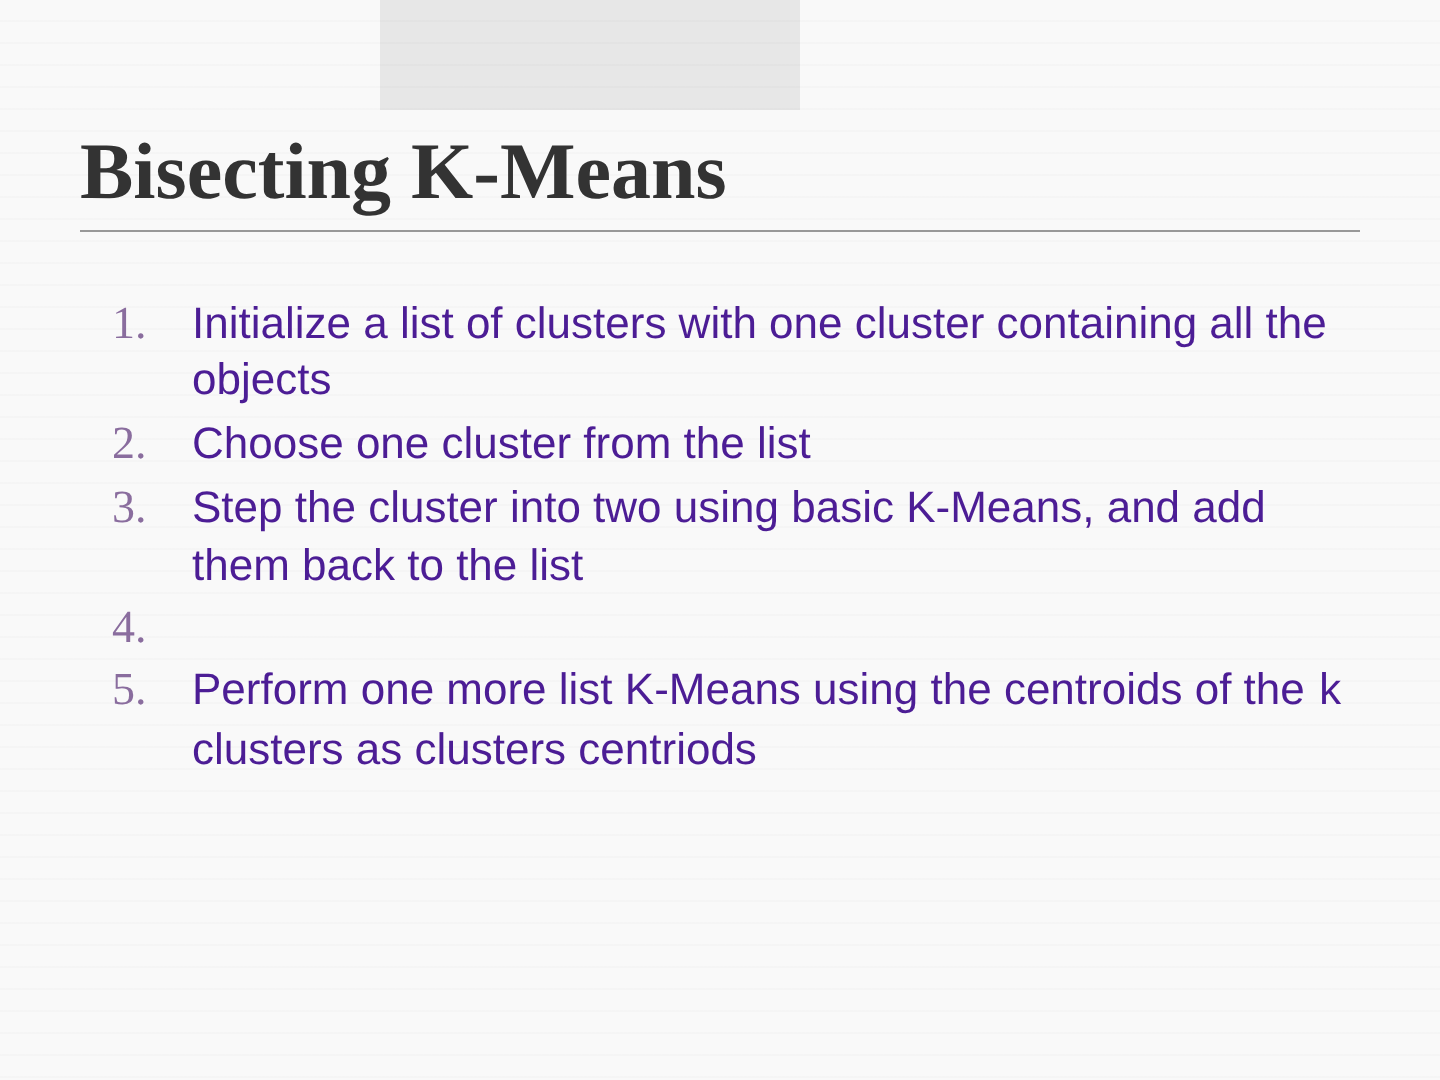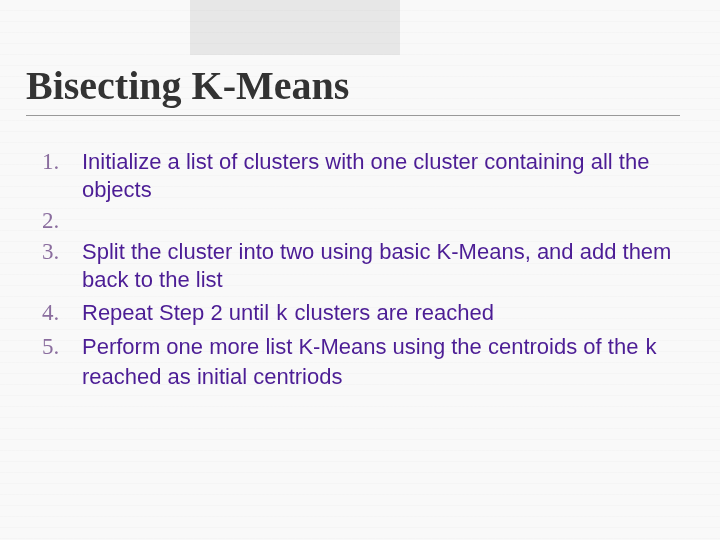--- a/index.html
+++ b/index.html
@@ -27,21 +27,21 @@
     position: absolute;
     top: 0;
     left: 190px;
     width: 210px;
     height: 55px;
     background: rgba(0,0,0,0.07);
     pointer-events: none;
   }
   .content {
     position: absolute;
-    left: 26px;
+    left: 40px;
     top: 62px;
     right: 40px;
   }
   .title {
     font-family: Georgia, 'Times New Roman', serif;
     font-size: 40px;
     color: #333;
     border-bottom: 1px solid #999;
     padding-bottom: 6px;
     margin-bottom: 32px;
@@ -79,27 +79,27 @@
 
 <div class="content">
   <h1 class="title">Bisecting K-Means</h1>
   <ol class="list">
     <li>
       <span class="num">1.</span>
       <span class="txt">Initialize a list of clusters with one cluster containing all the objects</span>
     </li>
     <li>
       <span class="num">2.</span>
+      <span class="txt">Choose one cluster from the list</span>
     </li>
     <li>
       <span class="num">3.</span>
-      <span class="txt">Split the cluster into two using basic K-Means, and add them back to the list</span>
+      <span class="txt">Step the cluster into two using basic K-Means, and add them back to the list</span>
     </li>
     <li>
       <span class="num">4.</span>
-      <span class="txt"><span>Repeat Step 2 until </span><span class="mono">k</span><span> clusters are reached</span></span>
     </li>
     <li>
       <span class="num">5.</span>
-      <span class="txt"><span>Perform one more list K-Means using the centroids of the </span><span class="mono">k</span><span> reached as initial centriods</span></span>
+      <span class="txt"><span>Perform one more list K-Means using the centroids of the </span><span class="mono">k</span><span> clusters as clusters centriods</span></span>
     </li>
   </ol>
 </div>
 
 </body></html>

